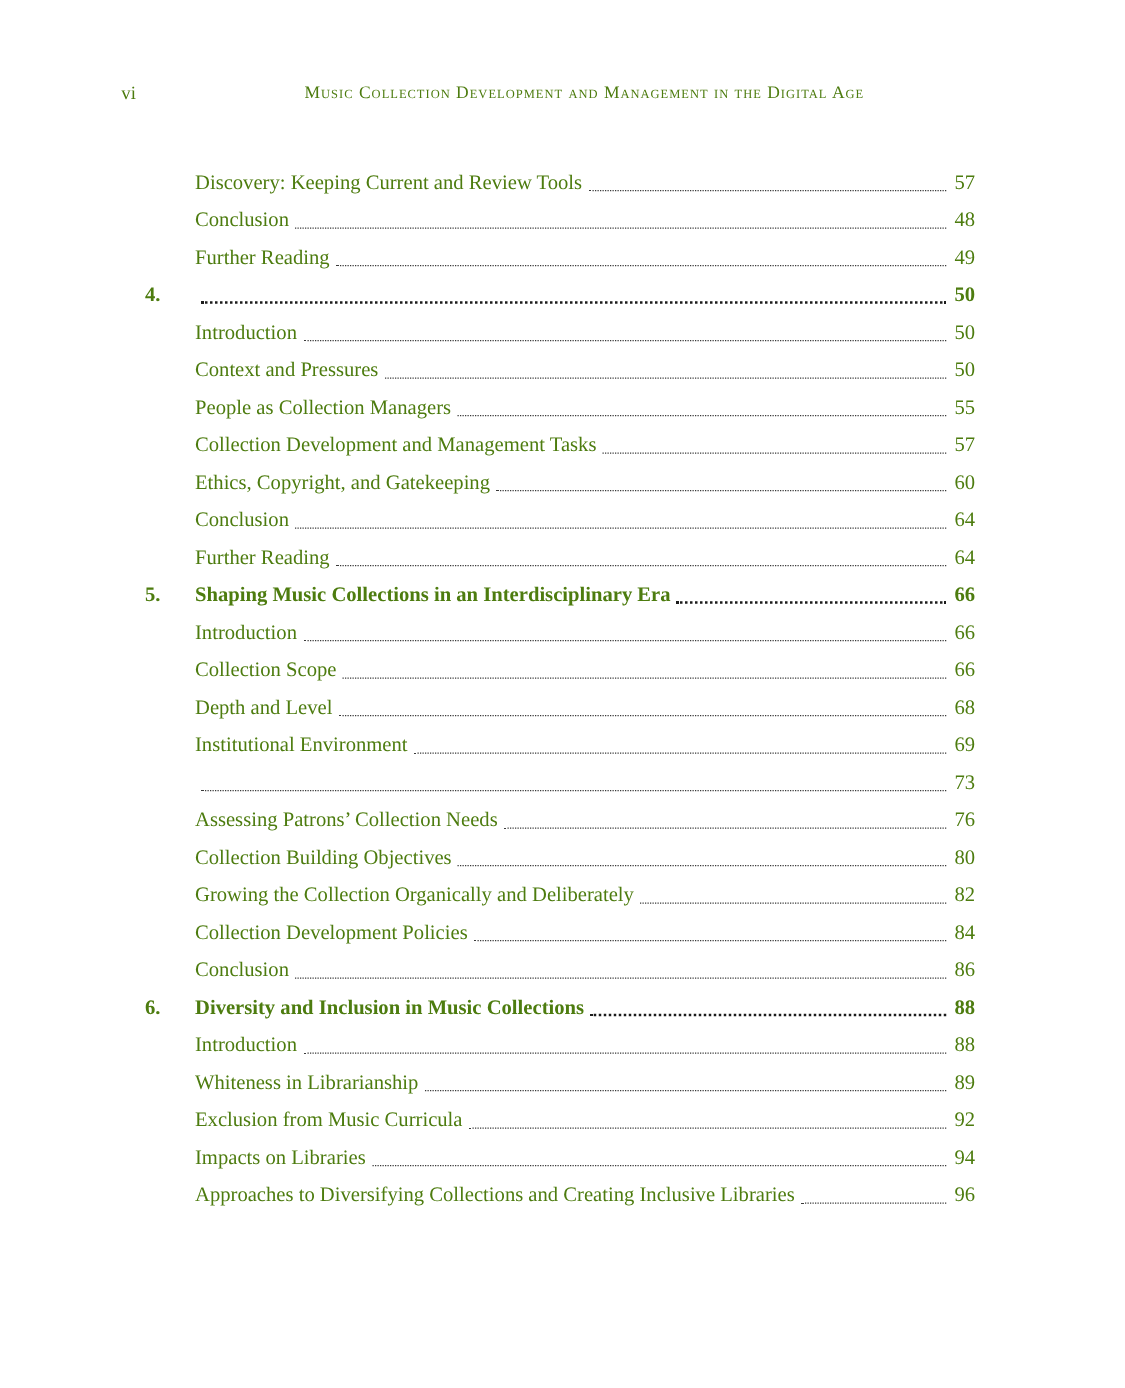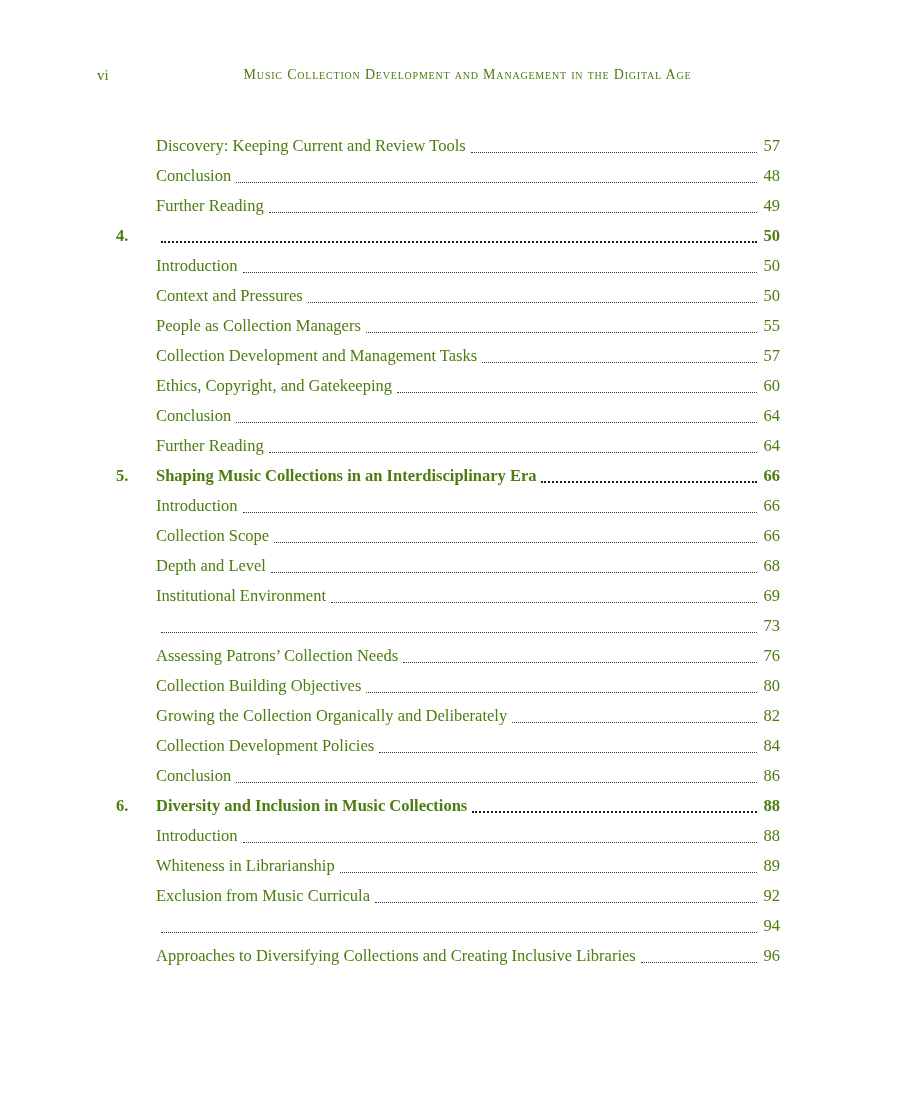--- a/index.html
+++ b/index.html
@@ -269,20 +269,21 @@
 
   <div class="toc-row">
     <span class="num"></span>
     <span class="title">Exclusion from Music Curricula</span>
     <span class="dots"></span>
     <span class="pg">92</span>
   </div>
 
   <div class="toc-row">
     <span class="num"></span>
+    <span class="title">Impacts on Libraries</span>
     <span class="dots"></span>
     <span class="pg">94</span>
   </div>
 
   <div class="toc-row">
     <span class="num"></span>
     <span class="title">Approaches to Diversifying Collections and Creating Inclusive Libraries</span>
     <span class="dots"></span>
     <span class="pg">96</span>
   </div>

